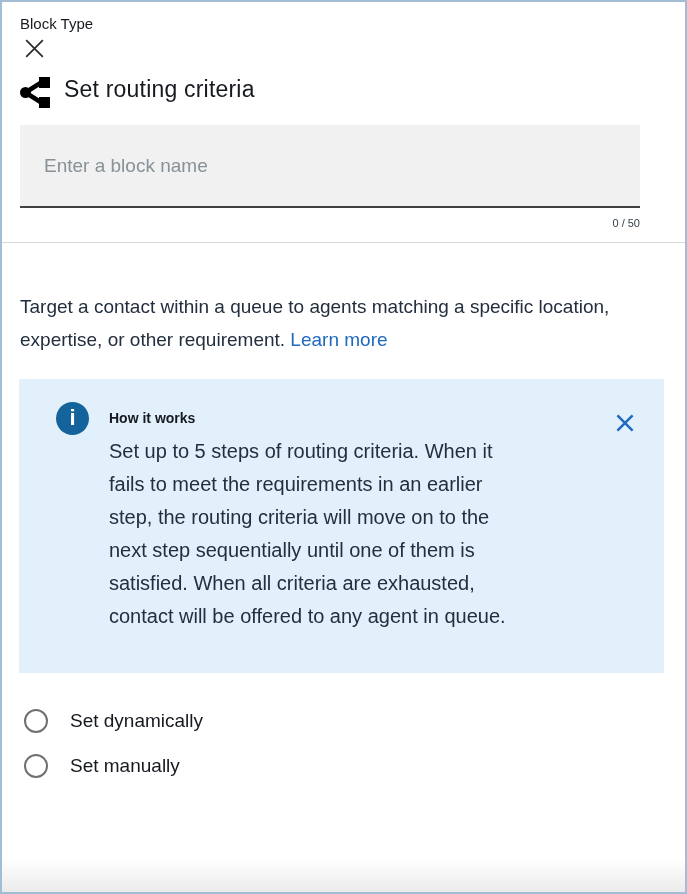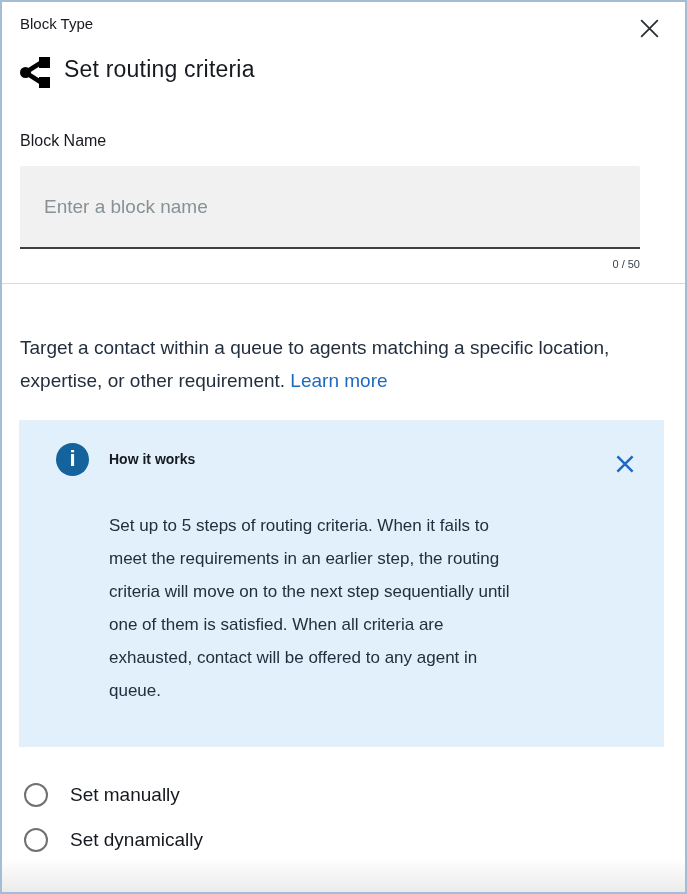--- a/index.html
+++ b/index.html
@@ -19,20 +19,21 @@
     overflow: hidden;
   }
   .pad { padding-left: 18px; padding-right: 25px; }
 
   
   .header-row {
     display: flex;
     align-items: flex-start;
     justify-content: space-between;
     padding-top: 12px;
+    flex-direction: column;
   }
   .block-type-label { font-size: 15px; color: #16191f; line-height: 20px; }
   .close-btn {
     background: none; border: none; padding: 2px; margin: 0;
     cursor: pointer; line-height: 0; margin-right: -4px;
   }
   .title-row {
     display: flex;
     align-items: flex-start;
     margin-top: 13px;
@@ -114,25 +115,24 @@
     padding-bottom: 2px;
   }
   .info-content { margin-left: 20px; flex: 1 1 auto; }
   .info-title {
     font-size: 14px;
     font-weight: 700;
     color: #16191f;
     line-height: 33px;
   }
   .info-body {
-    font-size: 17px;
+    font-size: 20px;
     line-height: 33px;
     color: #232f3e;
     max-width: 420px;
-    margin-top: 33px;
   }
   .info-close {
     background: none; border: none; padding: 4px; margin: 4px 0 0 8px;
     cursor: pointer; line-height: 0; flex: 0 0 auto;
   }
 
   
   .radio-group { margin-top: 36px; }
   .radio-row {
     display: flex;
@@ -181,21 +181,20 @@
         <circle cx="5.5" cy="16.5" r="5.5" fill="#000"></circle>
         <path d="M5.5 16.5 L22 6 M5.5 16.5 L22 27" stroke="#000" stroke-width="4.5" fill="none"></path>
         <rect x="19" y="1" width="11" height="11" fill="#000"></rect>
         <rect x="19" y="21" width="11" height="11" fill="#000"></rect>
       </svg>
     </span>
     <h1 class="panel-title">Set routing criteria</h1>
   </div>
 
   <div class="pad">
-    <label class="field-label">Block Name</label>
     <input class="block-name-input" type="text" placeholder="Enter a block name" style="">
     <div class="counter">0 / 50</div>
   </div>
 
   <div class="divider"></div>
 
   <div class="pad">
     <p class="description"><span>Target a contact within a queue to agents matching a specific location, expertise, or other requirement.</span>
       <a class="learn-more">Learn more</a>
     </p>
@@ -211,23 +210,23 @@
           <svg width="26" height="26" viewBox="0 0 24 24">
               <path d="M5 5 L19 19 M19 5 L5 19" stroke="#1f69c0" stroke-width="2.3" fill="none"></path>
             </svg>
         </span>
       </button>
     </div>
 
     <div class="radio-group">
       <div class="radio-row">
         <span class="radio-circle"></span>
-        <span class="radio-label">Set manually</span>
+        <span class="radio-label">Set dynamically</span>
       </div>
       <div class="radio-row">
         <span class="radio-circle"></span>
-        <span class="radio-label">Set dynamically</span>
+        <span class="radio-label">Set manually</span>
       </div>
     </div>
   </div>
 
   <div class="bottom-fade"></div>
 </div>
 
 </body></html>

